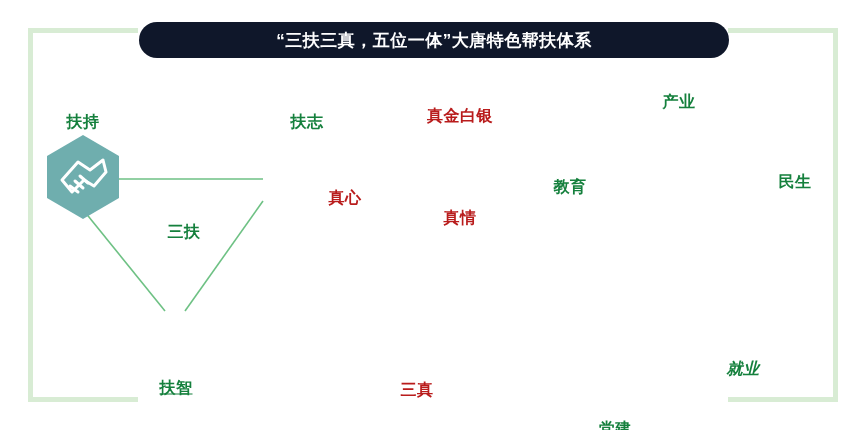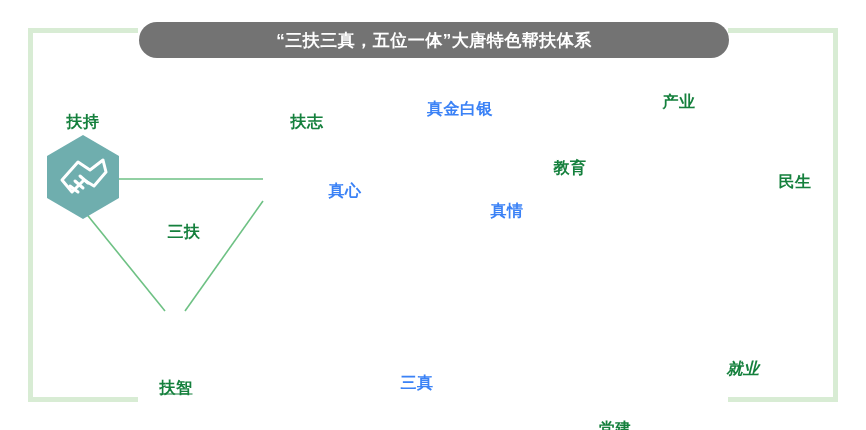--- a/index.html
+++ b/index.html
@@ -12,34 +12,34 @@
   .frame-line{position:absolute;background:#d8ecd4;}
   .fl-left{left:28px;top:28px;width:5px;height:374px;}
   .fl-right{left:833px;top:28px;width:5px;height:374px;}
   .fl-tl{left:28px;top:28px;width:110px;height:5px;}
   .fl-tr{left:728px;top:28px;width:110px;height:5px;}
   .fl-bl{left:28px;top:397px;width:110px;height:5px;}
   .fl-br{left:728px;top:397px;width:110px;height:5px;}
 
   .title-pill{
     position:absolute;left:139px;top:22px;width:590px;height:36px;
-    background:#737373;border-radius:18px;
+    background:#0f172a;border-radius:18px;
     display:flex;align-items:center;justify-content:center;
     color:#ffffff;font-size:17px;font-weight:bold;letter-spacing:.5px;
     white-space:nowrap;
   }
 
   svg.art{position:absolute;left:0;top:0;width:866px;height:430px;}
 
   .lbl{
     position:absolute;color:#15803d;font-size:16px;font-weight:bold;
     white-space:nowrap;transform:translate(-50%,-50%);letter-spacing:.5px;
   }
   .lbl.teal-core{color:#ffffff;font-size:16px;line-height:17px;text-align:center;}
-  .lbl.mid{color:#3b82f6;}
+  .lbl.mid{color:#b91c1c;margin-top:7px;}
 </style>
 </head>
 <body>
 
 <div id="stage">
 
   <div class="frame-line fl-left"></div>
   <div class="frame-line fl-right"></div>
   <div class="frame-line fl-tl"></div>
   <div class="frame-line fl-tr"></div>
@@ -237,25 +237,25 @@
   
 
   
   <div class="lbl" style="left:83px;top:122px;">扶持</div>
   <div class="lbl" style="left:264px;top:122px;margin-left:43px;">扶志</div>
   <div class="lbl" style="left:176px;top:388px;text-decoration:underline;">扶智</div>
   <div class="lbl" style="left:176px;top:232px;margin-left:8px;">三扶</div>
 
   <div class="lbl mid" style="left:345px;top:191px;">真心</div>
   <div class="lbl mid" style="left:460px;top:109px;">真金白银</div>
-  <div class="lbl mid" style="left:507px;top:211px;">真情</div>
+  <div class="lbl mid" style="left:460px;top:211px;">真情</div>
   <div class="lbl mid" style="left:417px;top:383px;">三真</div>
 
   <div class="lbl" style="left:679px;top:102px;">产业</div>
   <div class="lbl" style="left:795px;top:182px;">民生</div>
   <div class="lbl" style="left:743px;top:369px;font-style:italic;">就业</div>
   <div class="lbl" style="left:615px;top:385px;margin-top:44px;">党建</div>
-  <div class="lbl" style="left:570px;top:168px;">教育</div>
+  <div class="lbl" style="left:570px;top:187px;">教育</div>
 
   <div class="lbl teal-core" style="left:679px;top:239px;">五位</div>
   <div class="lbl teal-core" style="left:679px;top:259px;">一体</div>
 
 </div>
 
 </body></html>

